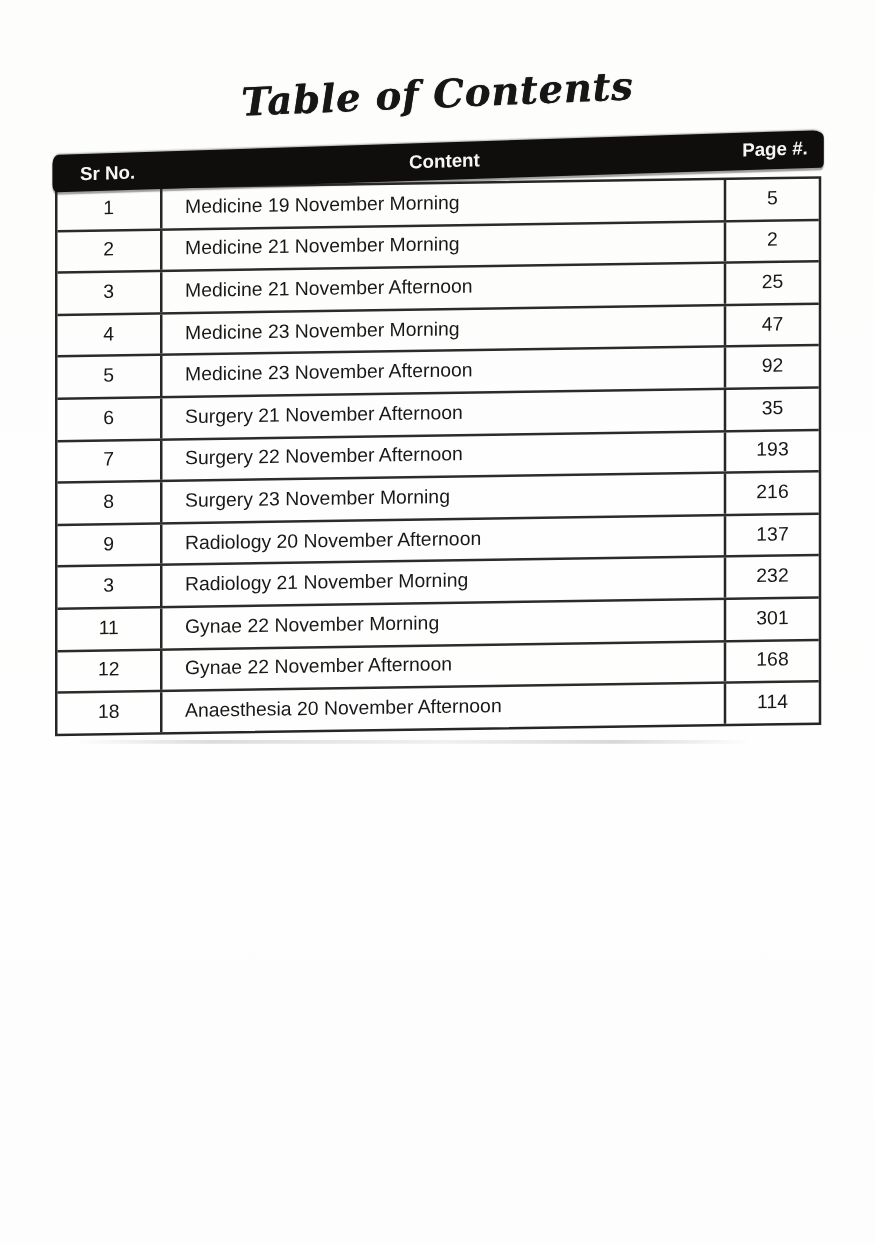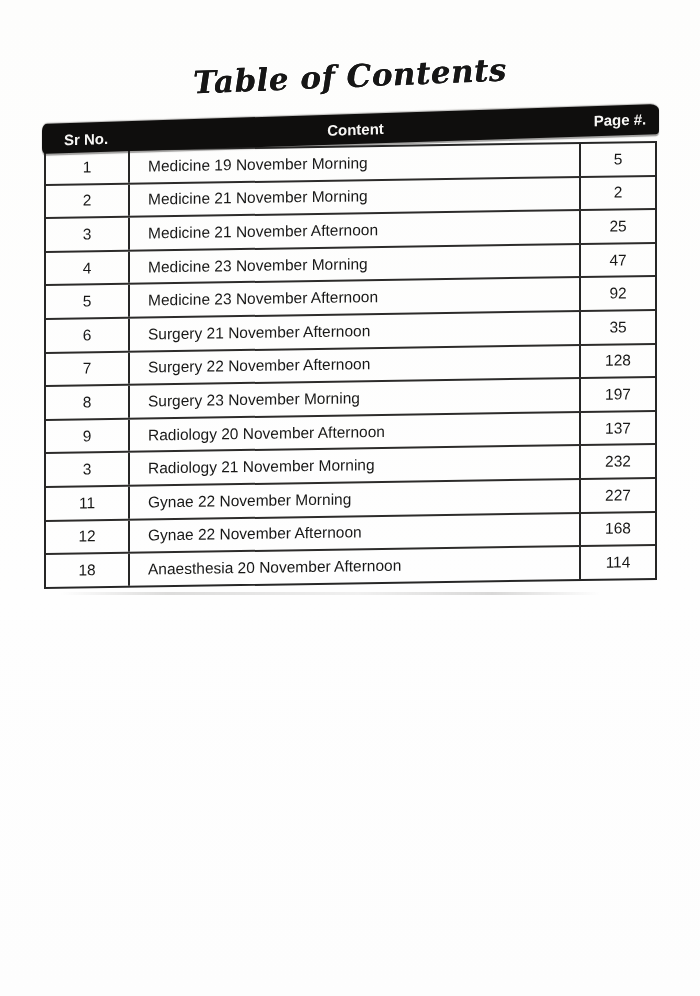--- a/index.html
+++ b/index.html
@@ -165,45 +165,45 @@
 
   <div class="row">
     <span class="cell-sr">6</span>
     <span class="cell-content">Surgery 21 November Afternoon</span>
     <span class="cell-page">35</span>
   </div>
 
   <div class="row">
     <span class="cell-sr">7</span>
     <span class="cell-content">Surgery 22 November Afternoon</span>
-    <span class="cell-page">128</span>
+    <span class="cell-page">193</span>
   </div>
 
   <div class="row">
     <span class="cell-sr">8</span>
     <span class="cell-content">Surgery 23 November Morning</span>
-    <span class="cell-page">197</span>
+    <span class="cell-page">216</span>
   </div>
 
   <div class="row">
     <span class="cell-sr">9</span>
     <span class="cell-content">Radiology 20 November Afternoon</span>
     <span class="cell-page">137</span>
   </div>
 
   <div class="row">
     <span class="cell-sr">3</span>
     <span class="cell-content">Radiology 21 November Morning</span>
     <span class="cell-page">232</span>
   </div>
 
   <div class="row">
     <span class="cell-sr">11</span>
     <span class="cell-content">Gynae 22 November Morning</span>
-    <span class="cell-page">227</span>
+    <span class="cell-page">301</span>
   </div>
 
   <div class="row">
     <span class="cell-sr">12</span>
     <span class="cell-content">Gynae 22 November Afternoon</span>
     <span class="cell-page">168</span>
   </div>
 
   <div class="row">
     <span class="cell-sr">18</span>

